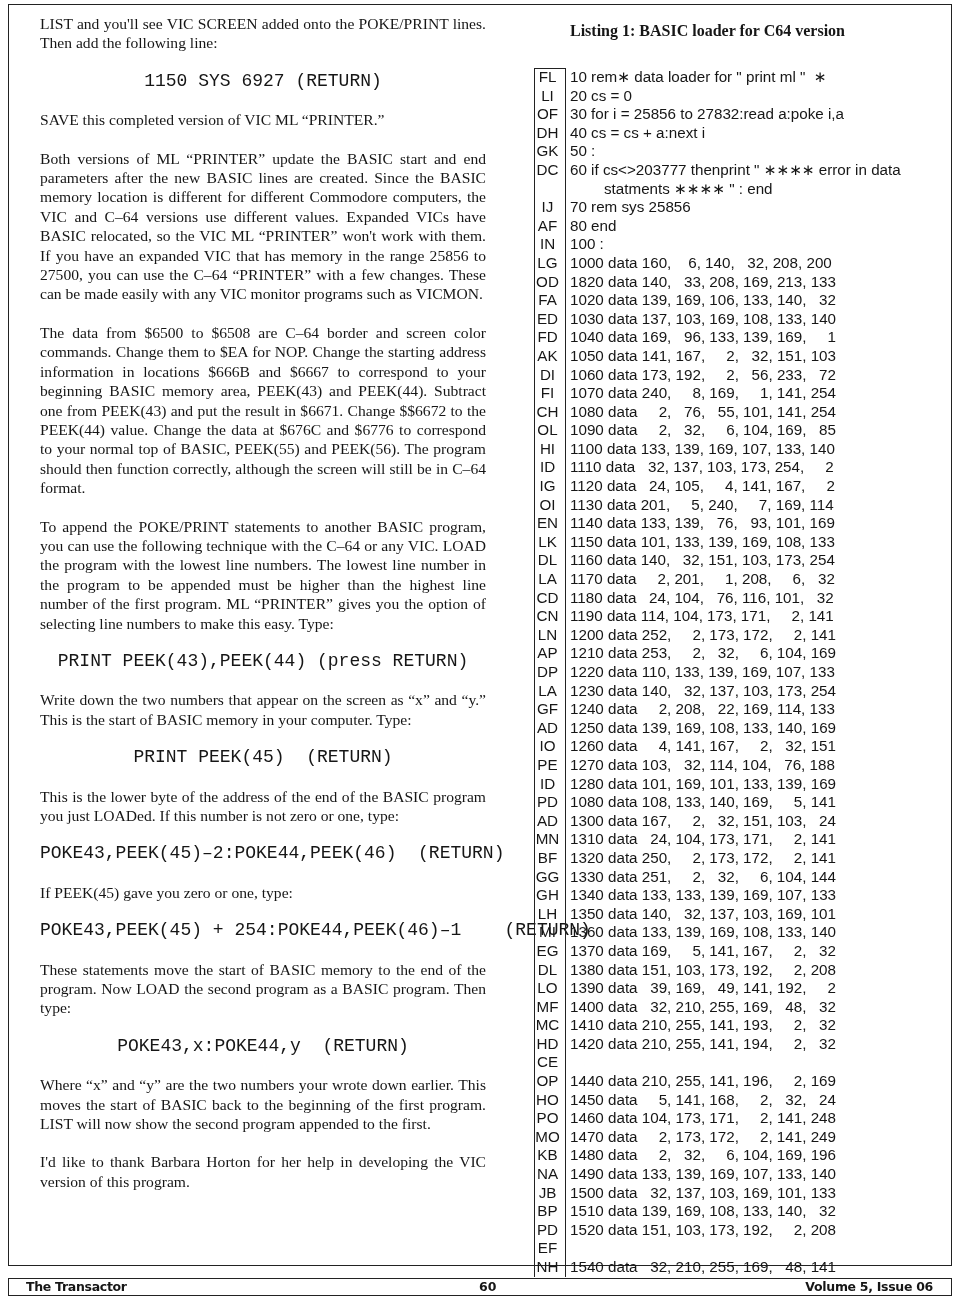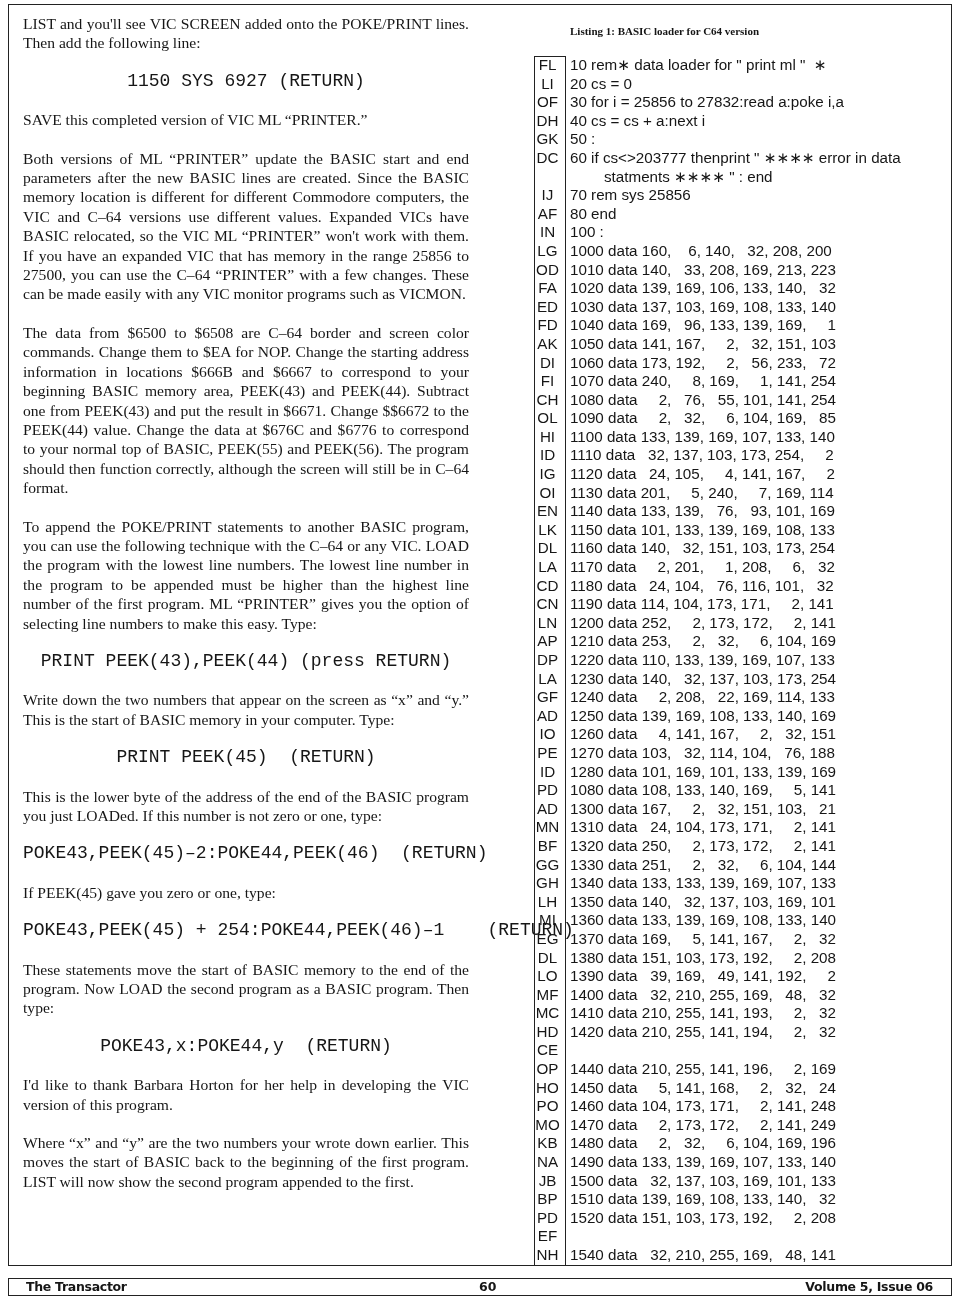--- a/index.html
+++ b/index.html
@@ -2,35 +2,35 @@
 <html><head>
 <meta charset="utf-8">
 <style>
   html, body { margin: 0; padding: 0; background: #ffffff; }
   body { width: 960px; height: 1303px; position: relative; overflow: hidden; color: #161616; }
   .frame {
     position: absolute; left: 8px; top: 4px; width: 944px; height: 1262px;
     border: 1.5px solid #222; box-sizing: border-box;
   }
   .left-col {
-    position: absolute; left: 23px; top: 14px; width: 446px;
+    position: absolute; left: 40px; top: 14px; width: 446px;
     font-family: "Liberation Serif", serif; font-size: 15.6px; line-height: 19.4px;
     text-align: justify;
   }
   .left-col p { margin: 0 0 19px 0; }
   .code-line {
     font-family: Liberation Mono, monospace; font-size: 18px;
     text-align: center; margin: 1px 0 19px 0; white-space: pre;
   }
   .right-col { position: absolute; left: 530px; top: 14px; width: 420px; }
   .listing-title {
-    font-family: "Liberation Serif", serif; font-weight: bold; font-size: 11px;
+    font-family: "Liberation Serif", serif; font-weight: bold; font-size: 16px;
     margin: 4px 0 0 40px; height: 34px; line-height: 26px;
   }
-  .listing { position: relative; margin-top: 4px; }
+  .listing { position: relative; margin-top: 16px; }
   .check-col {
     position: absolute; left: 4px; top: 0; width: 30px; bottom: 0;
     border-left: 1.5px solid #222; border-right: 1.5px solid #222; border-top: 1.5px solid #222;
   }
   .lrow {
     display: flex; height: 18.6px; line-height: 18.6px;
     font-family: "Liberation Sans", sans-serif; font-size: 15.2px;
   }
   .lrow .code { width: 32px; text-align: center; padding-left: 3px; box-sizing: border-box; position: relative; z-index: 1; }
   .lrow .stmt { padding-left: 8px; white-space: pre; }
@@ -60,22 +60,22 @@
   <p>To append the POKE/PRINT statements to another BASIC program, you can use the following technique with the C–64 or any VIC. LOAD the program with the lowest line numbers. The lowest line number in the program to be appended must be higher than the highest line number of the first program. ML “PRINTER” gives you the option of selecting line numbers to make this easy. Type:</p>
   <div class="code-line">PRINT PEEK(43),PEEK(44) (press RETURN)</div>
   <p>Write down the two numbers that appear on the screen as “x” and “y.” This is the start of BASIC memory in your computer. Type:</p>
   <div class="code-line">PRINT PEEK(45)  (RETURN)</div>
   <p>This is the lower byte of the address of the end of the BASIC program you just LOADed. If this number is not zero or one, type:</p>
   <div class="code-line">POKE43,PEEK(45)–2:POKE44,PEEK(46)  (RETURN)</div>
   <p>If PEEK(45) gave you zero or one, type:</p>
   <div class="code-line">POKE43,PEEK(45) + 254:POKE44,PEEK(46)–1    (RETURN)</div>
   <p>These statements move the start of BASIC memory to the end of the program. Now LOAD the second program as a BASIC program. Then type:</p>
   <div class="code-line">POKE43,x:POKE44,y  (RETURN)</div>
+  <p>Where “x” and “y” are the two numbers your wrote down earlier. This moves the start of BASIC back to the beginning of the first program. LIST will now show the second program appended to the first.</p>
   <p>I'd like to thank Barbara Horton for her help in developing the VIC version of this program.</p>
-  <p>Where “x” and “y” are the two numbers your wrote down earlier. This moves the start of BASIC back to the beginning of the first program. LIST will now show the second program appended to the first.</p>
 </div>
 
 <div class="right-col">
   <div class="listing-title">Listing 1: BASIC loader for C64 version</div>
   <div class="listing" id="listing">
     <div class="check-col"></div>
   <div class="lrow">
         <span class="code">FL</span>
         <span class="stmt">10 rem∗ data loader for " print ml "  ∗</span>
       </div>
@@ -114,21 +114,21 @@
       <div class="lrow">
         <span class="code">IN</span>
         <span class="stmt">100 :</span>
       </div>
       <div class="lrow">
         <span class="code">LG</span>
         <span class="stmt">1000 data 160,    6, 140,   32, 208, 200</span>
       </div>
       <div class="lrow">
         <span class="code">OD</span>
-        <span class="stmt">1010 data 140,   33, 208, 169, 213, 223</span>
+        <span class="stmt">1820 data 140,   33, 208, 169, 213, 133</span>
       </div>
       <div class="lrow">
         <span class="code">FA</span>
         <span class="stmt">1020 data 139, 169, 106, 133, 140,   32</span>
       </div>
       <div class="lrow">
         <span class="code">ED</span>
         <span class="stmt">1030 data 137, 103, 169, 108, 133, 140</span>
       </div>
       <div class="lrow">
@@ -230,21 +230,21 @@
       <div class="lrow">
         <span class="code">ID</span>
         <span class="stmt">1280 data 101, 169, 101, 133, 139, 169</span>
       </div>
       <div class="lrow">
         <span class="code">PD</span>
         <span class="stmt">1080 data 108, 133, 140, 169,     5, 141</span>
       </div>
       <div class="lrow">
         <span class="code">AD</span>
-        <span class="stmt">1300 data 167,     2,   32, 151, 103,   21</span>
+        <span class="stmt">1300 data 167,     2,   32, 151, 103,   24</span>
       </div>
       <div class="lrow">
         <span class="code">MN</span>
         <span class="stmt">1310 data   24, 104, 173, 171,     2, 141</span>
       </div>
       <div class="lrow">
         <span class="code">BF</span>
         <span class="stmt">1320 data 250,     2, 173, 172,     2, 141</span>
       </div>
       <div class="lrow">

